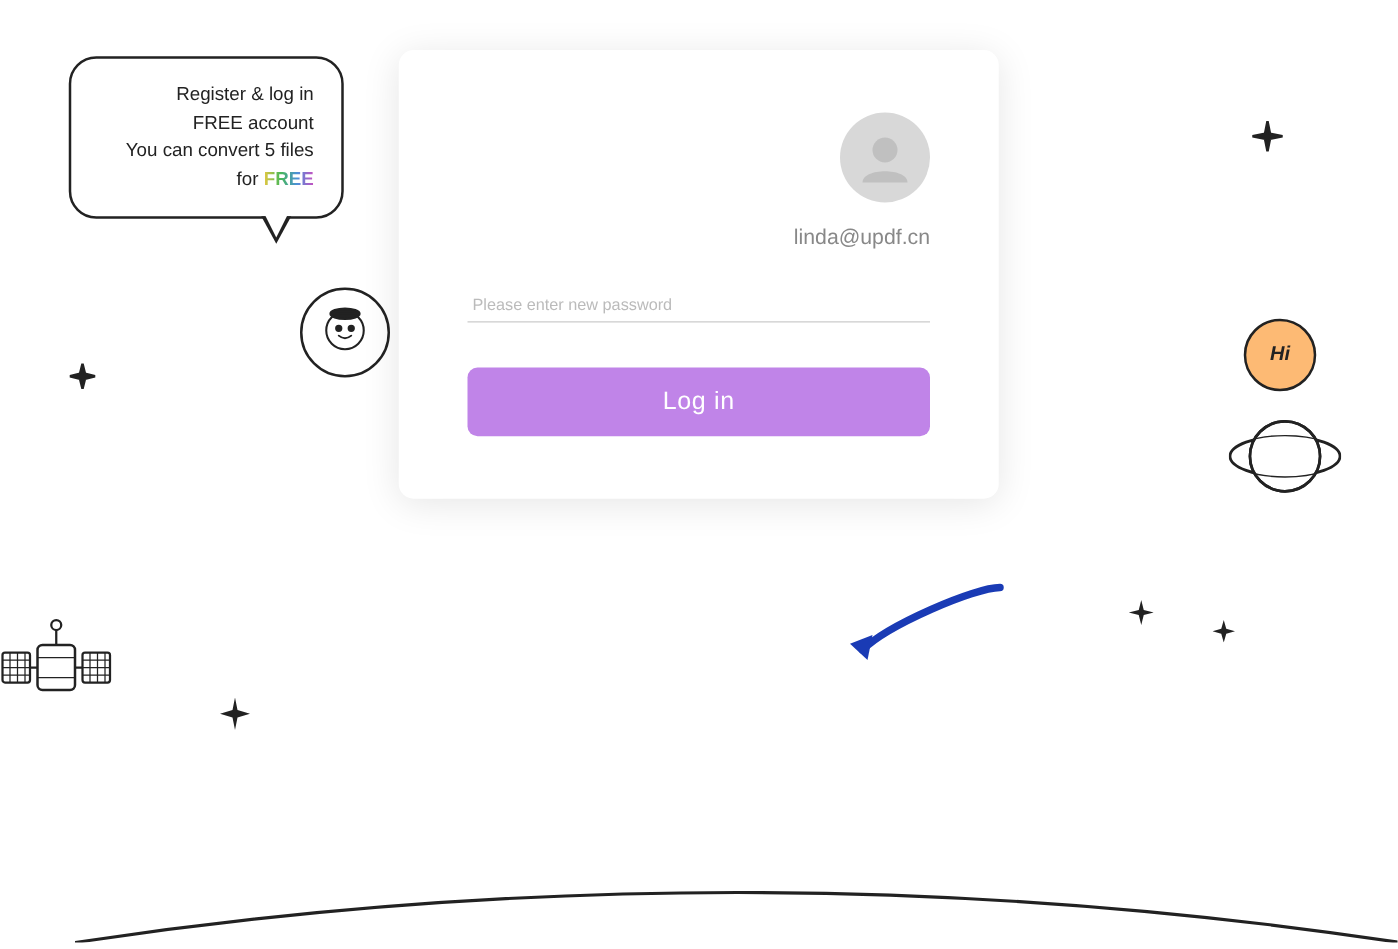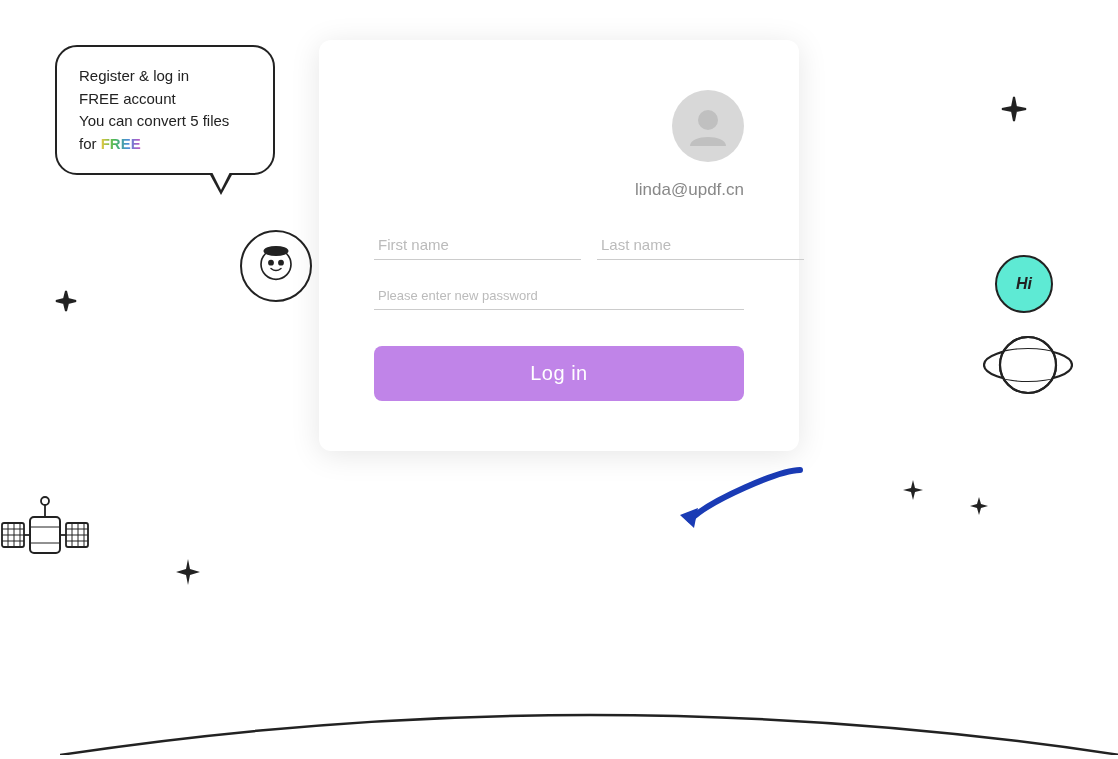--- a/index.html
+++ b/index.html
@@ -22,21 +22,21 @@
     
     .speech-bubble {
       position: absolute;
       top: 45px;
       left: 55px;
       background: white;
       border: 2.5px solid #222;
       border-radius: 22px;
       padding: 18px 22px;
       width: 220px;
-      text-align: left;
+      text-align: right;
       font-size: 15px;
       line-height: 1.5;
       color: #222;
     }
     .speech-bubble::after {
       content: '';
       position: absolute;
       bottom: -22px;
       right: 40px;
       width: 0;
@@ -90,21 +90,21 @@
       height: 58px;
       border-radius: 50%;
       border: 2.5px solid #222;
       display: flex;
       align-items: center;
       justify-content: center;
       font-size: 16px;
       font-style: italic;
       font-weight: bold;
       color: #222;
-      background: #5eead4;
+      background: #fdba74;
     }
 
     
     .planet-container {
       position: absolute;
       top: 320px;
       right: 45px;
     }
 
     
@@ -344,24 +344,20 @@
     <svg viewBox="0 0 44 44" xmlns="http://www.w3.org/2000/svg">
       <circle cx="22" cy="16" r="10" fill="#c0c0c0"></circle>
       <path d="M4 42 C4 30 40 30 40 42" fill="#c0c0c0"></path>
     </svg>
   </div>
 
   <div class="email-display">linda@updf.cn</div>
 
   <div class="form-section">
     
-    <div class="name-row">
-      <input type="text" placeholder="First name" style="">
-      <input type="text" placeholder="Last name" style="">
-    </div>
 
     
     <input type="password" class="password-input" placeholder="Please enter new password" style="">
 
     
     <button class="login-btn">Log in</button>
   </div>
 </div>
 
 </body></html>

